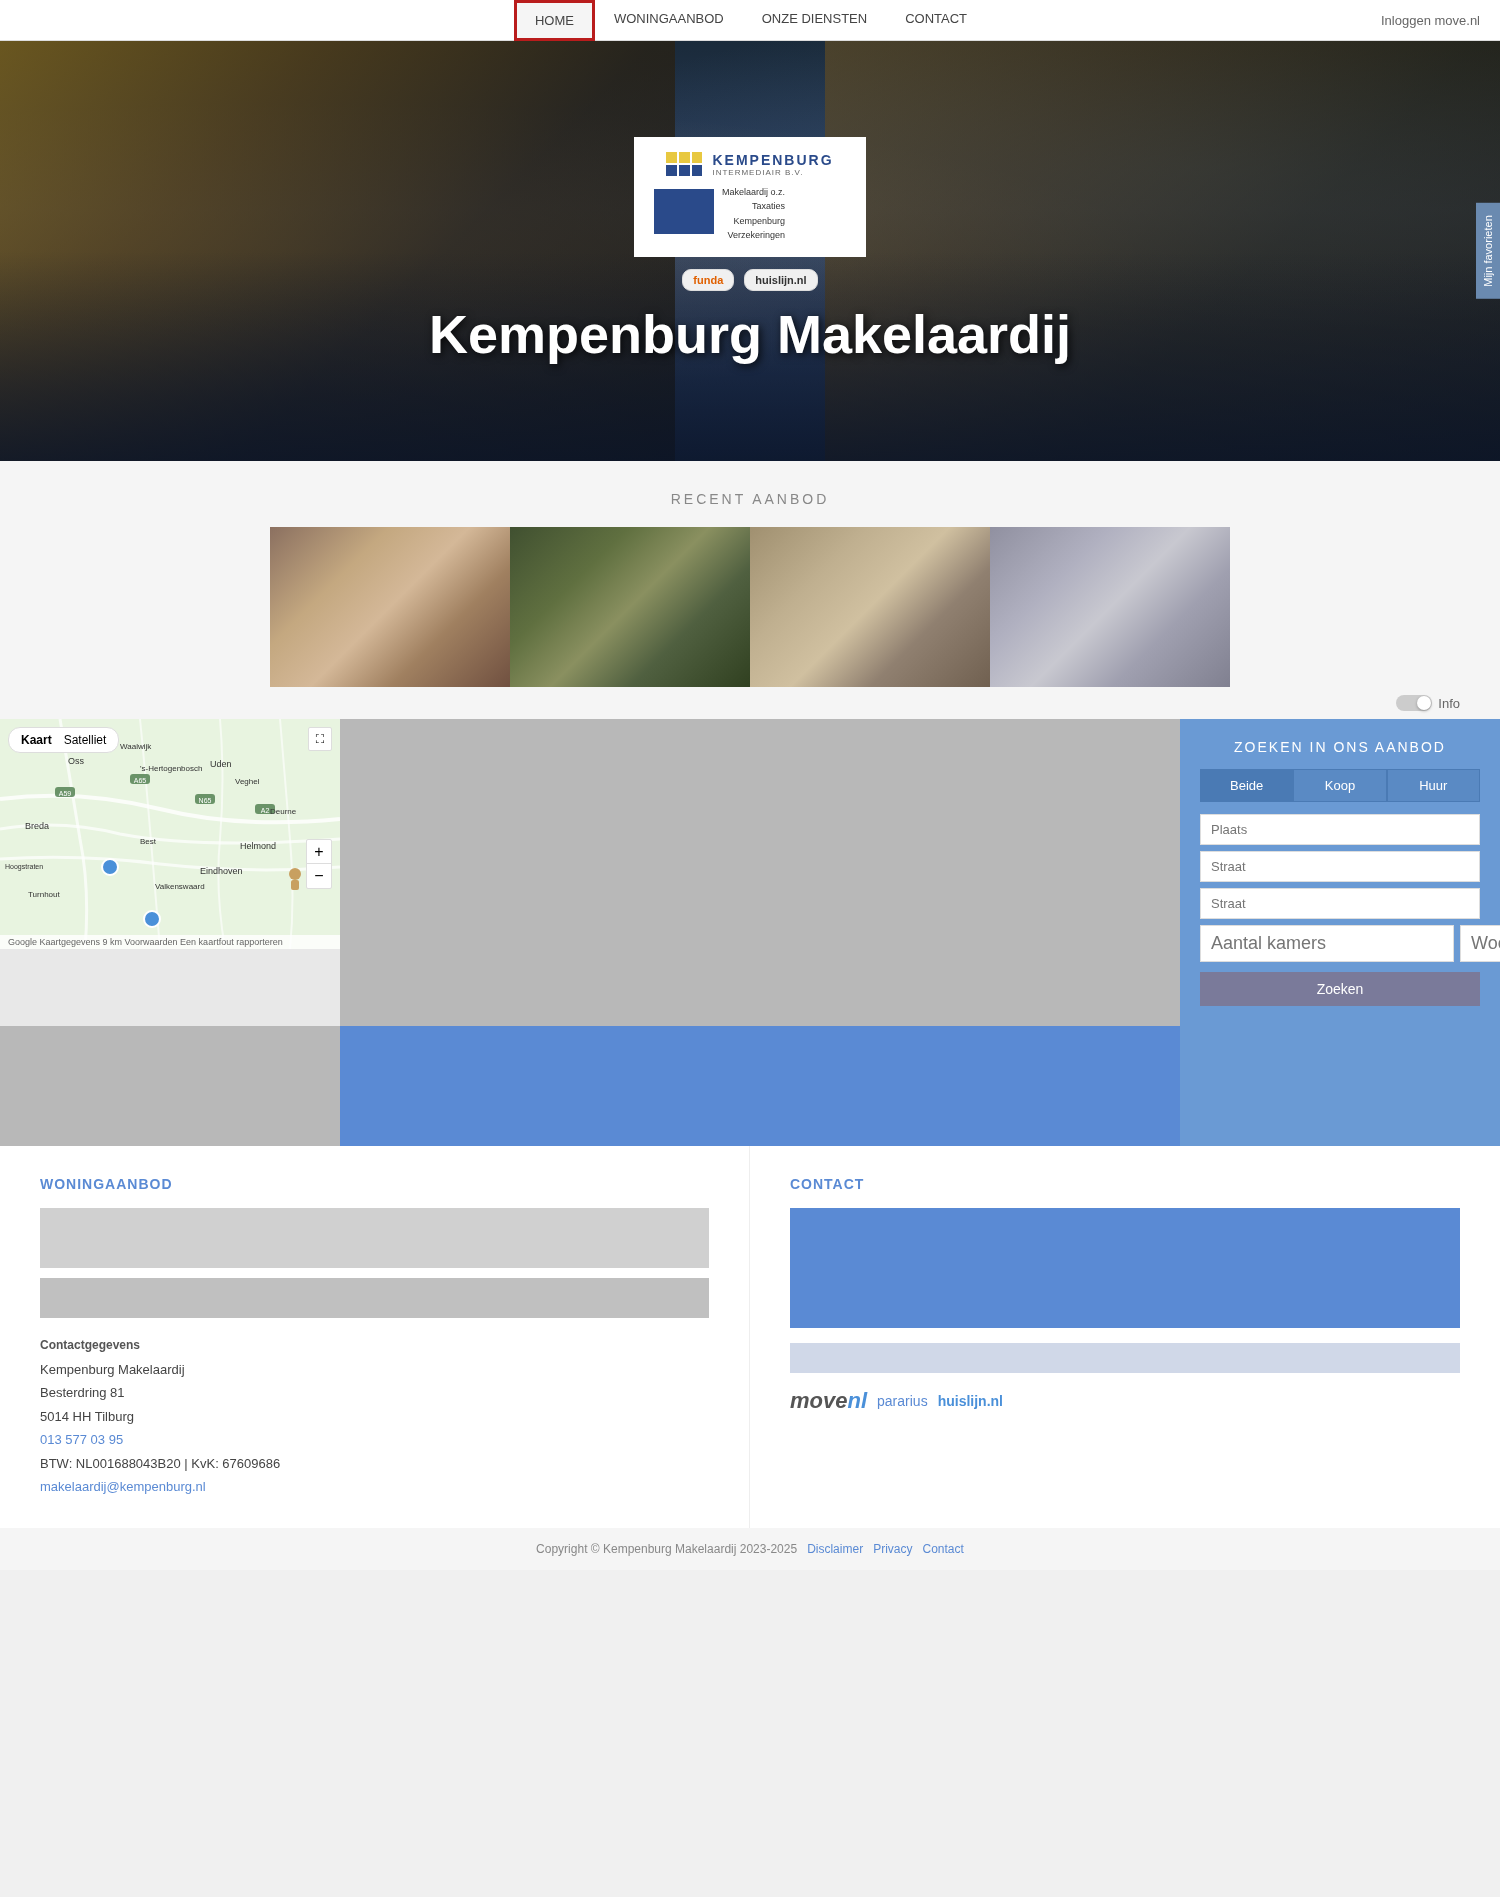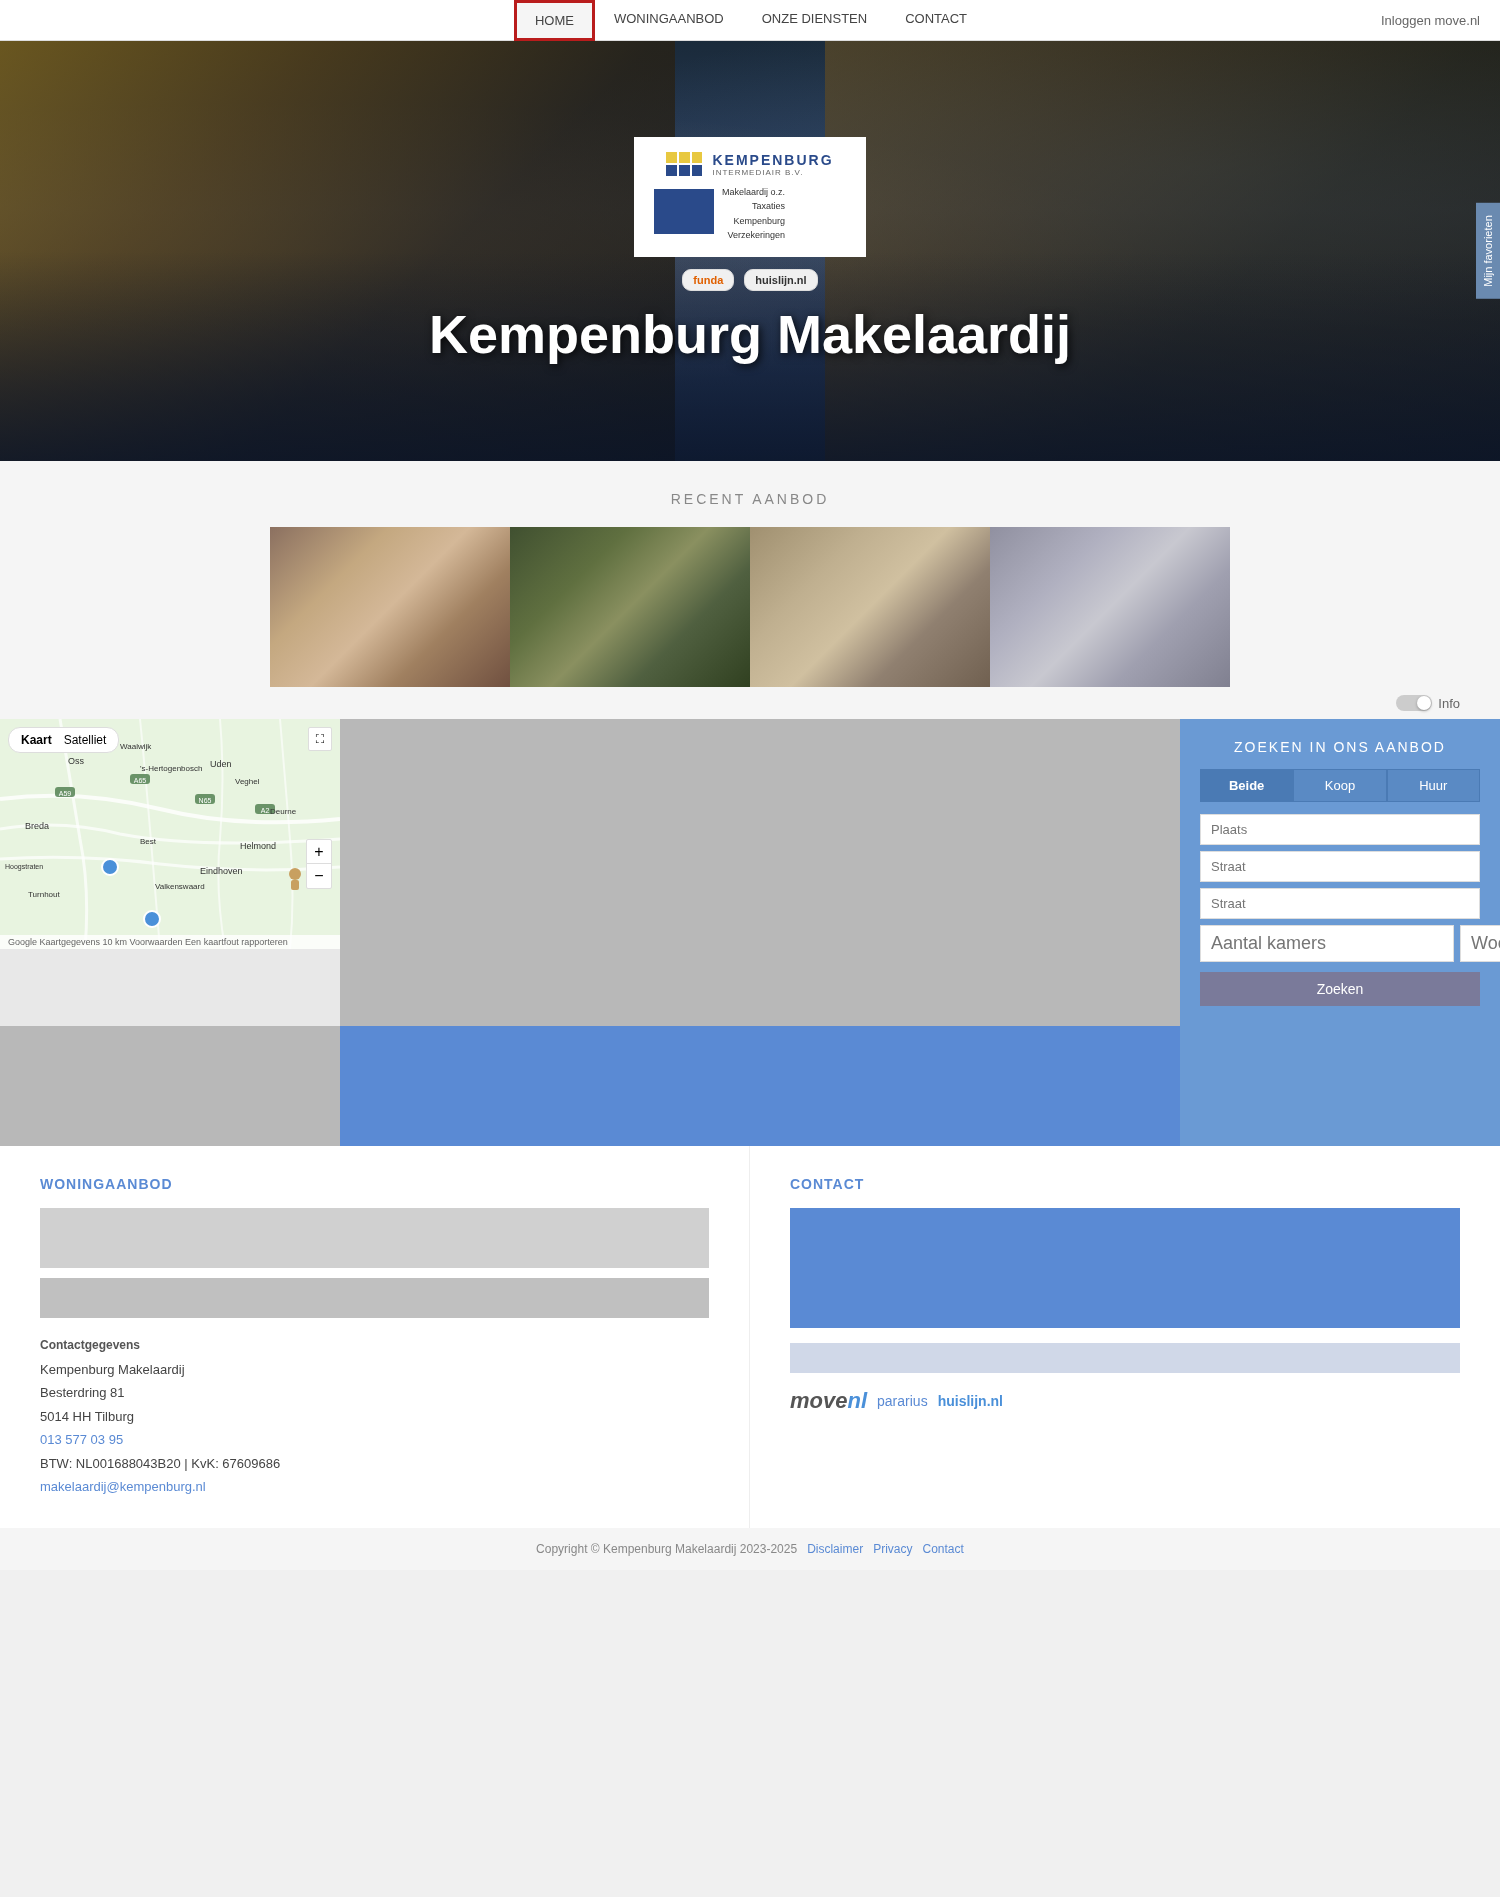--- a/index.html
+++ b/index.html
@@ -357,21 +357,21 @@
       padding: 8px;
       text-align: center;
       font-size: 13px;
       cursor: pointer;
       background: #5a8ac4;
       color: #fff;
       border: 1px solid #4a7ab4;
     }
     .search-tab.active {
       background: #4a7ab4;
-      font-weight: bold;
+      font-weight: normal;
     }
     .search-input {
       width: 100%;
       padding: 7px 10px;
       margin-bottom: 6px;
       border: 1px solid #ddd;
       font-size: 13px;
       background: #fff;
       color: #444;
     }
@@ -635,21 +635,21 @@
       <span class="map-toolbar-btn">Satelliet</span>
     </div>
 
     <div class="map-expand">⛶</div>
 
     <div class="map-zoom">
       <div class="map-zoom-btn">+</div>
       <div class="map-zoom-btn">−</div>
     </div>
 
-    <div class="map-footer">Google  Kaartgegevens  10 km  Voorwaarden  Een kaartfout rapporteren</div>
+    <div class="map-footer">Google  Kaartgegevens  9 km  Voorwaarden  Een kaartfout rapporteren</div>
   </div>
 
   <div class="gray-middle"></div>
 
   <div class="search-panel">
     <div class="search-title">ZOEKEN IN ONS AANBOD</div>
     <div class="search-tabs">
       <div class="search-tab active">Beide</div>
       <div class="search-tab">Koop</div>
       <div class="search-tab">Huur</div>

